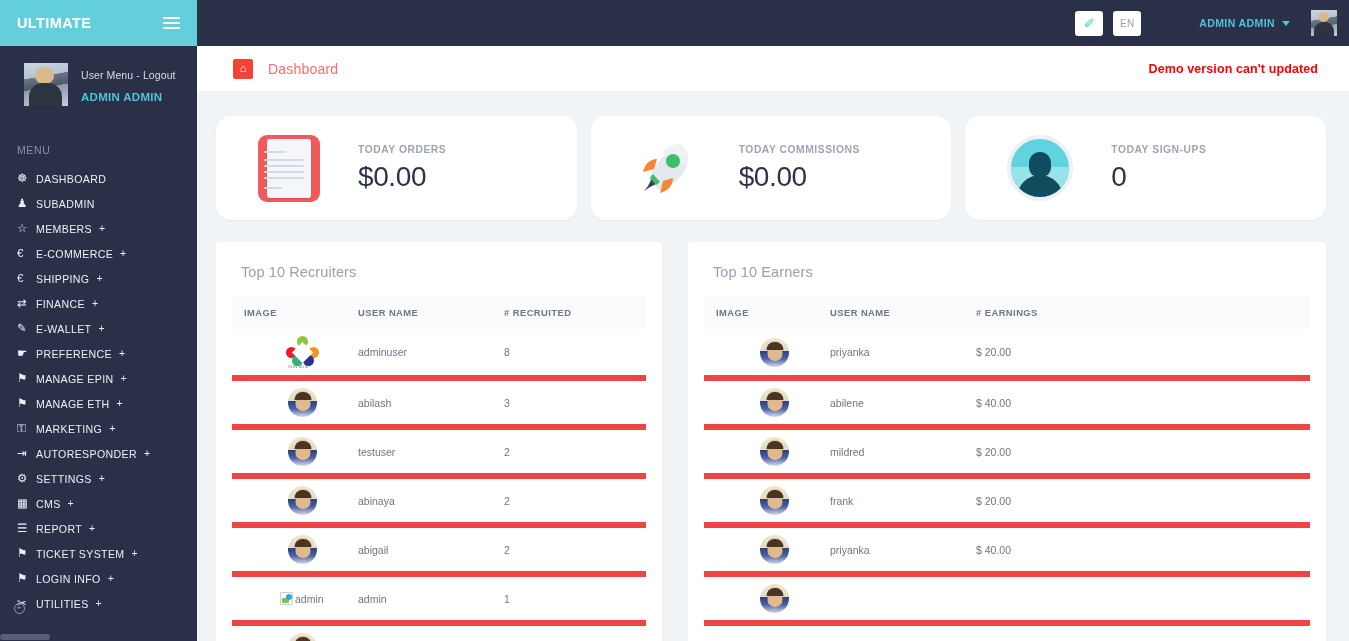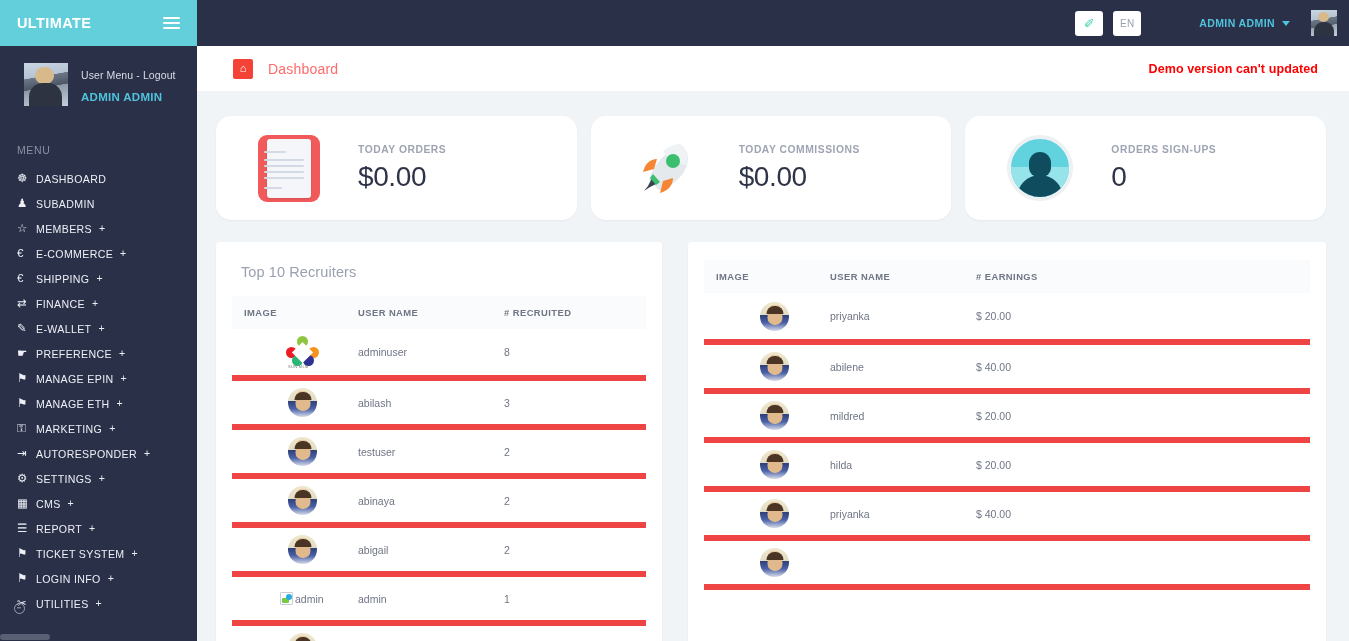--- a/index.html
+++ b/index.html
@@ -430,21 +430,21 @@
           </div>
         </div>
 
         <div class="stat-card">
           <div class="ic-user-circ">
             <span class="sh"></span>
               <span class="hd"></span>
               <span class="bd"></span>
           </div>
           <div class="stat-meta">
-            <div class="s-lbl">ORDERS SIGN-UPS</div>
+            <div class="s-lbl">TODAY SIGN-UPS</div>
             <div class="s-val">0</div>
           </div>
         </div>
 
       </div>
 
       <div class="panels">
 
         <div class="panel left">
           <div class="panel-title">Top 10 Recruiters</div>
@@ -515,20 +515,21 @@
                     <div class="t-avatar"></div>
                   </td>
                   <td class="cell-name">wilfred</td>
                   <td>1</td>
                 </tr>
               </tbody>
           </table>
         </div>
 
         <div class="panel right">
+          <div class="panel-title">Top 10 Earners</div>
           <table>
             <thead>
               <tr>
                 <th class="cell-img">IMAGE</th>
                 <th class="cell-name">USER NAME</th>
                 <th># EARNINGS</th>
               </tr>
             </thead>
             <tbody id="earners-body">
                 <tr>
@@ -549,21 +550,21 @@
                   <td class="cell-img">
                     <div class="t-avatar"></div>
                   </td>
                   <td class="cell-name">mildred</td>
                   <td>$ 20.00</td>
                 </tr>
                 <tr>
                   <td class="cell-img">
                     <div class="t-avatar"></div>
                   </td>
-                  <td class="cell-name">hilda</td>
+                  <td class="cell-name">frank</td>
                   <td>$ 20.00</td>
                 </tr>
                 <tr>
                   <td class="cell-img">
                     <div class="t-avatar"></div>
                   </td>
                   <td class="cell-name">priyanka</td>
                   <td>$ 40.00</td>
                 </tr>
                 <tr>

